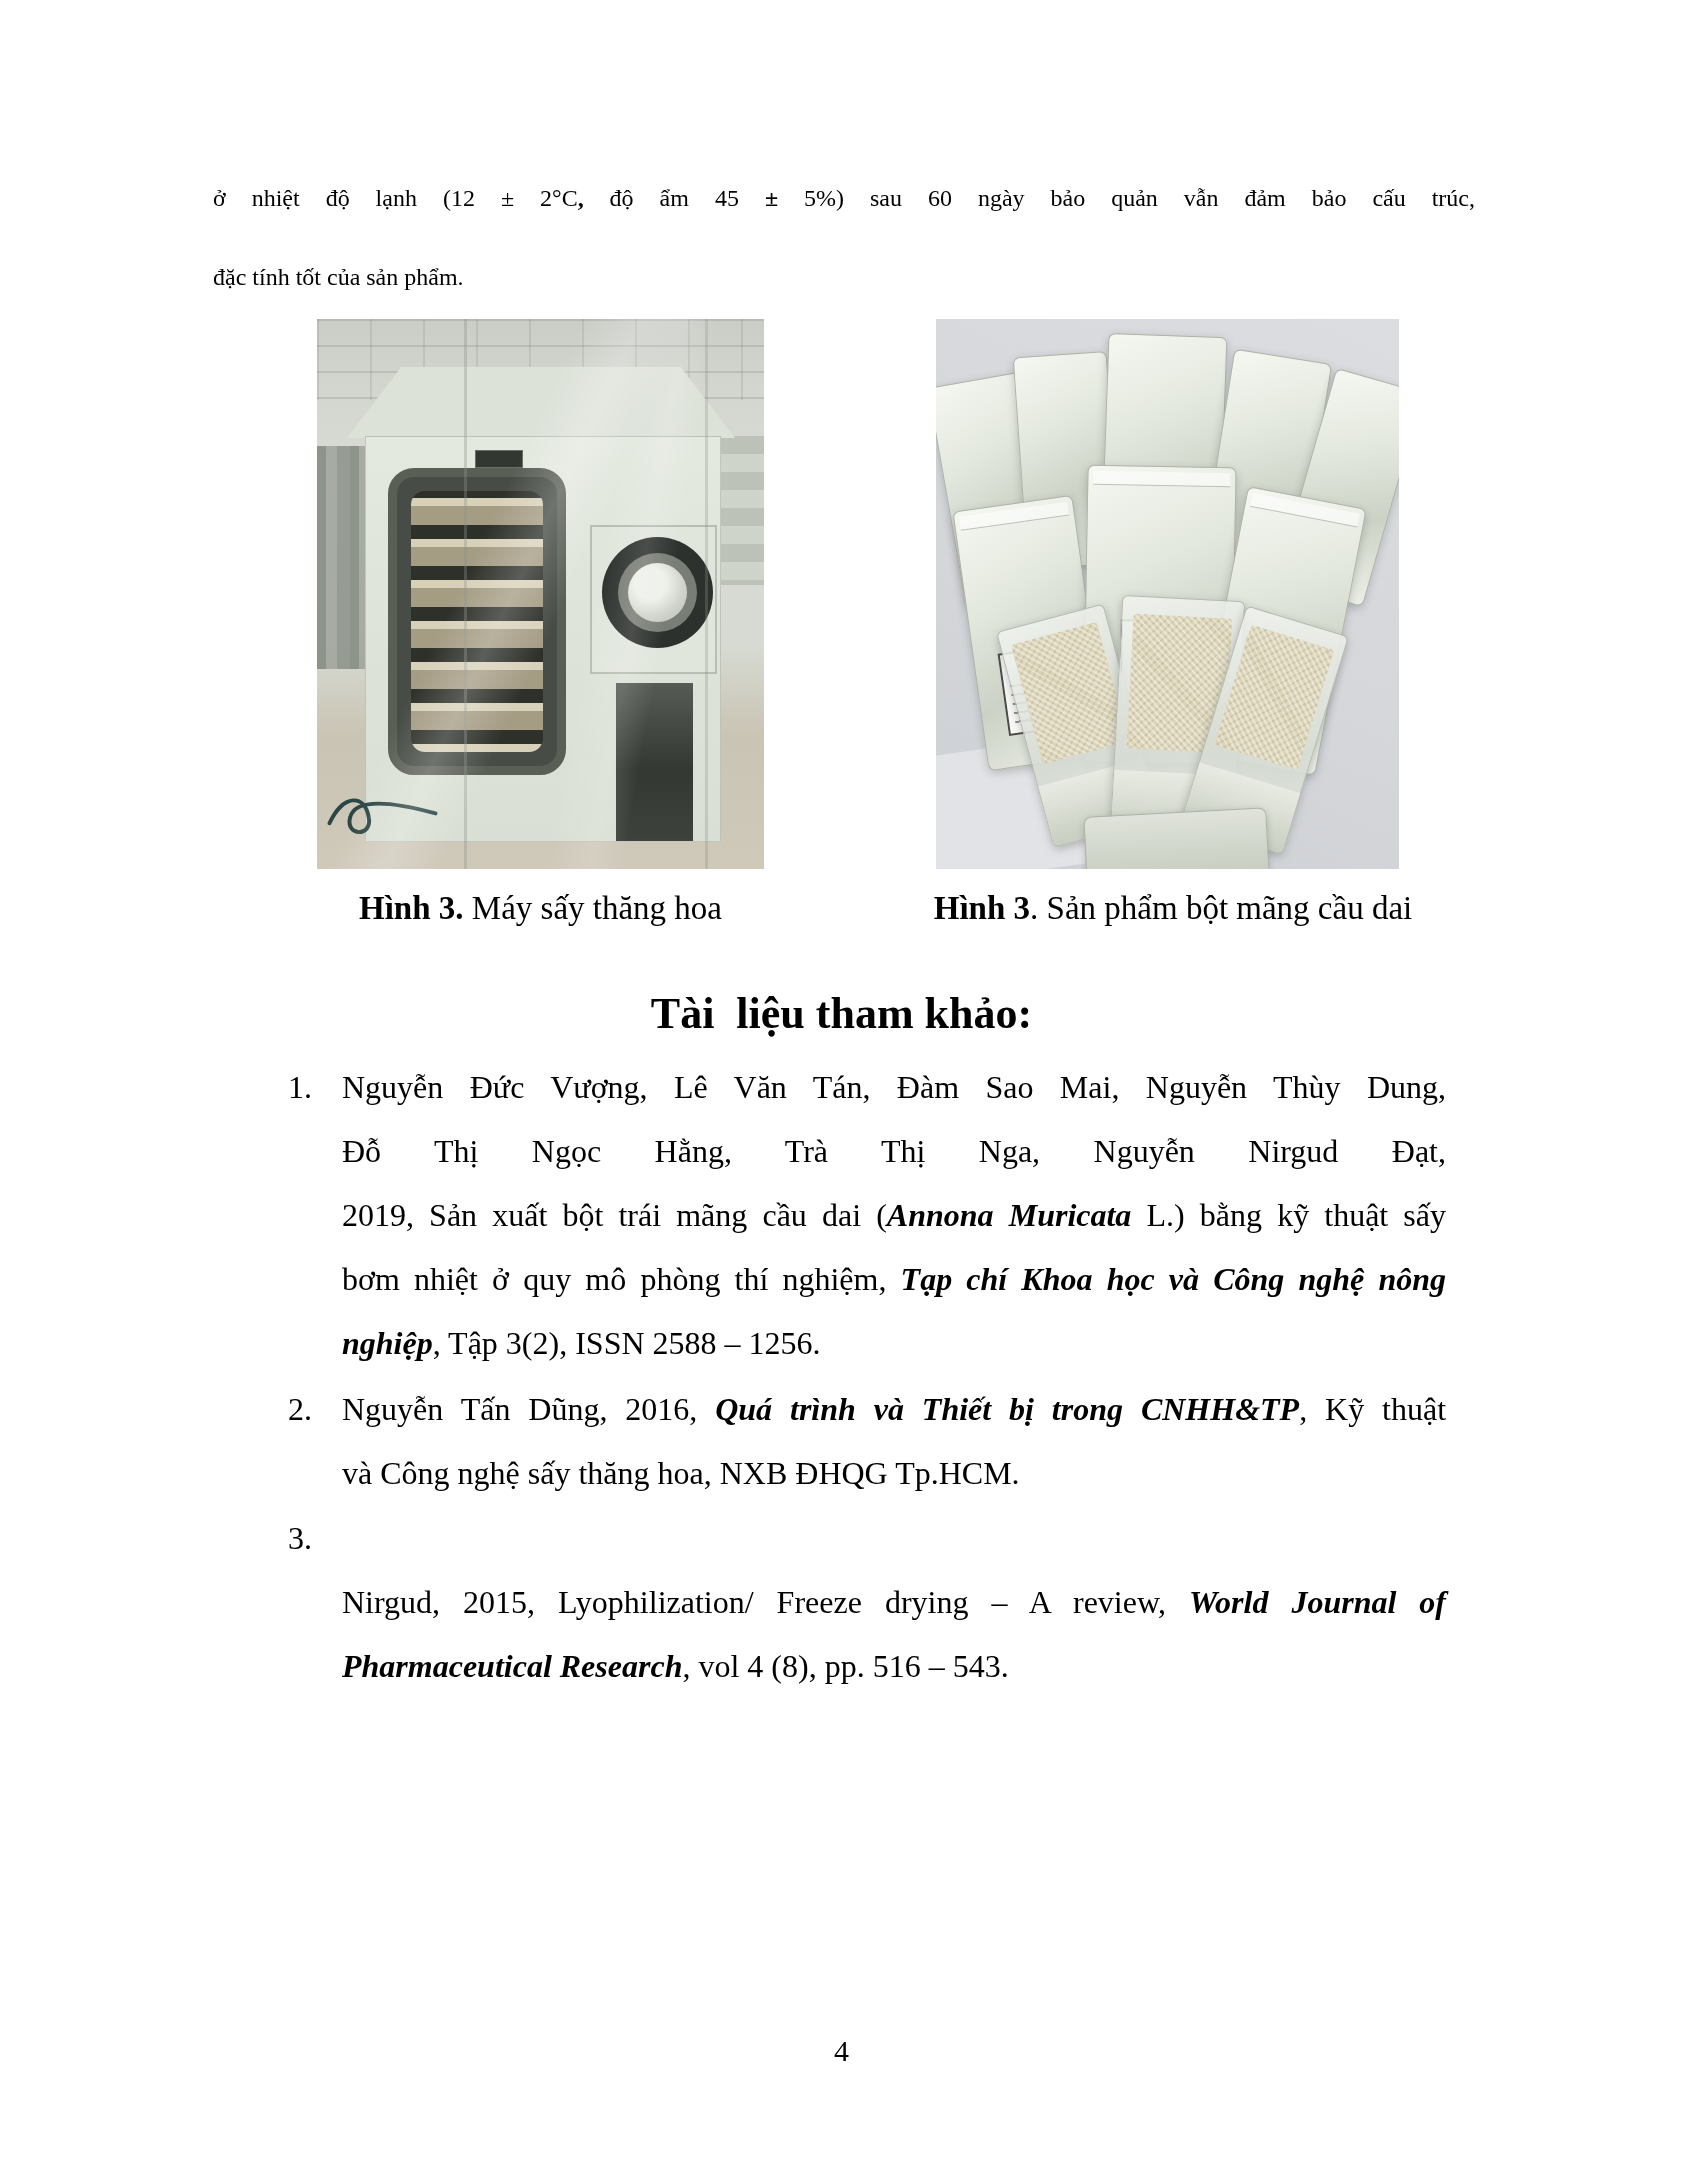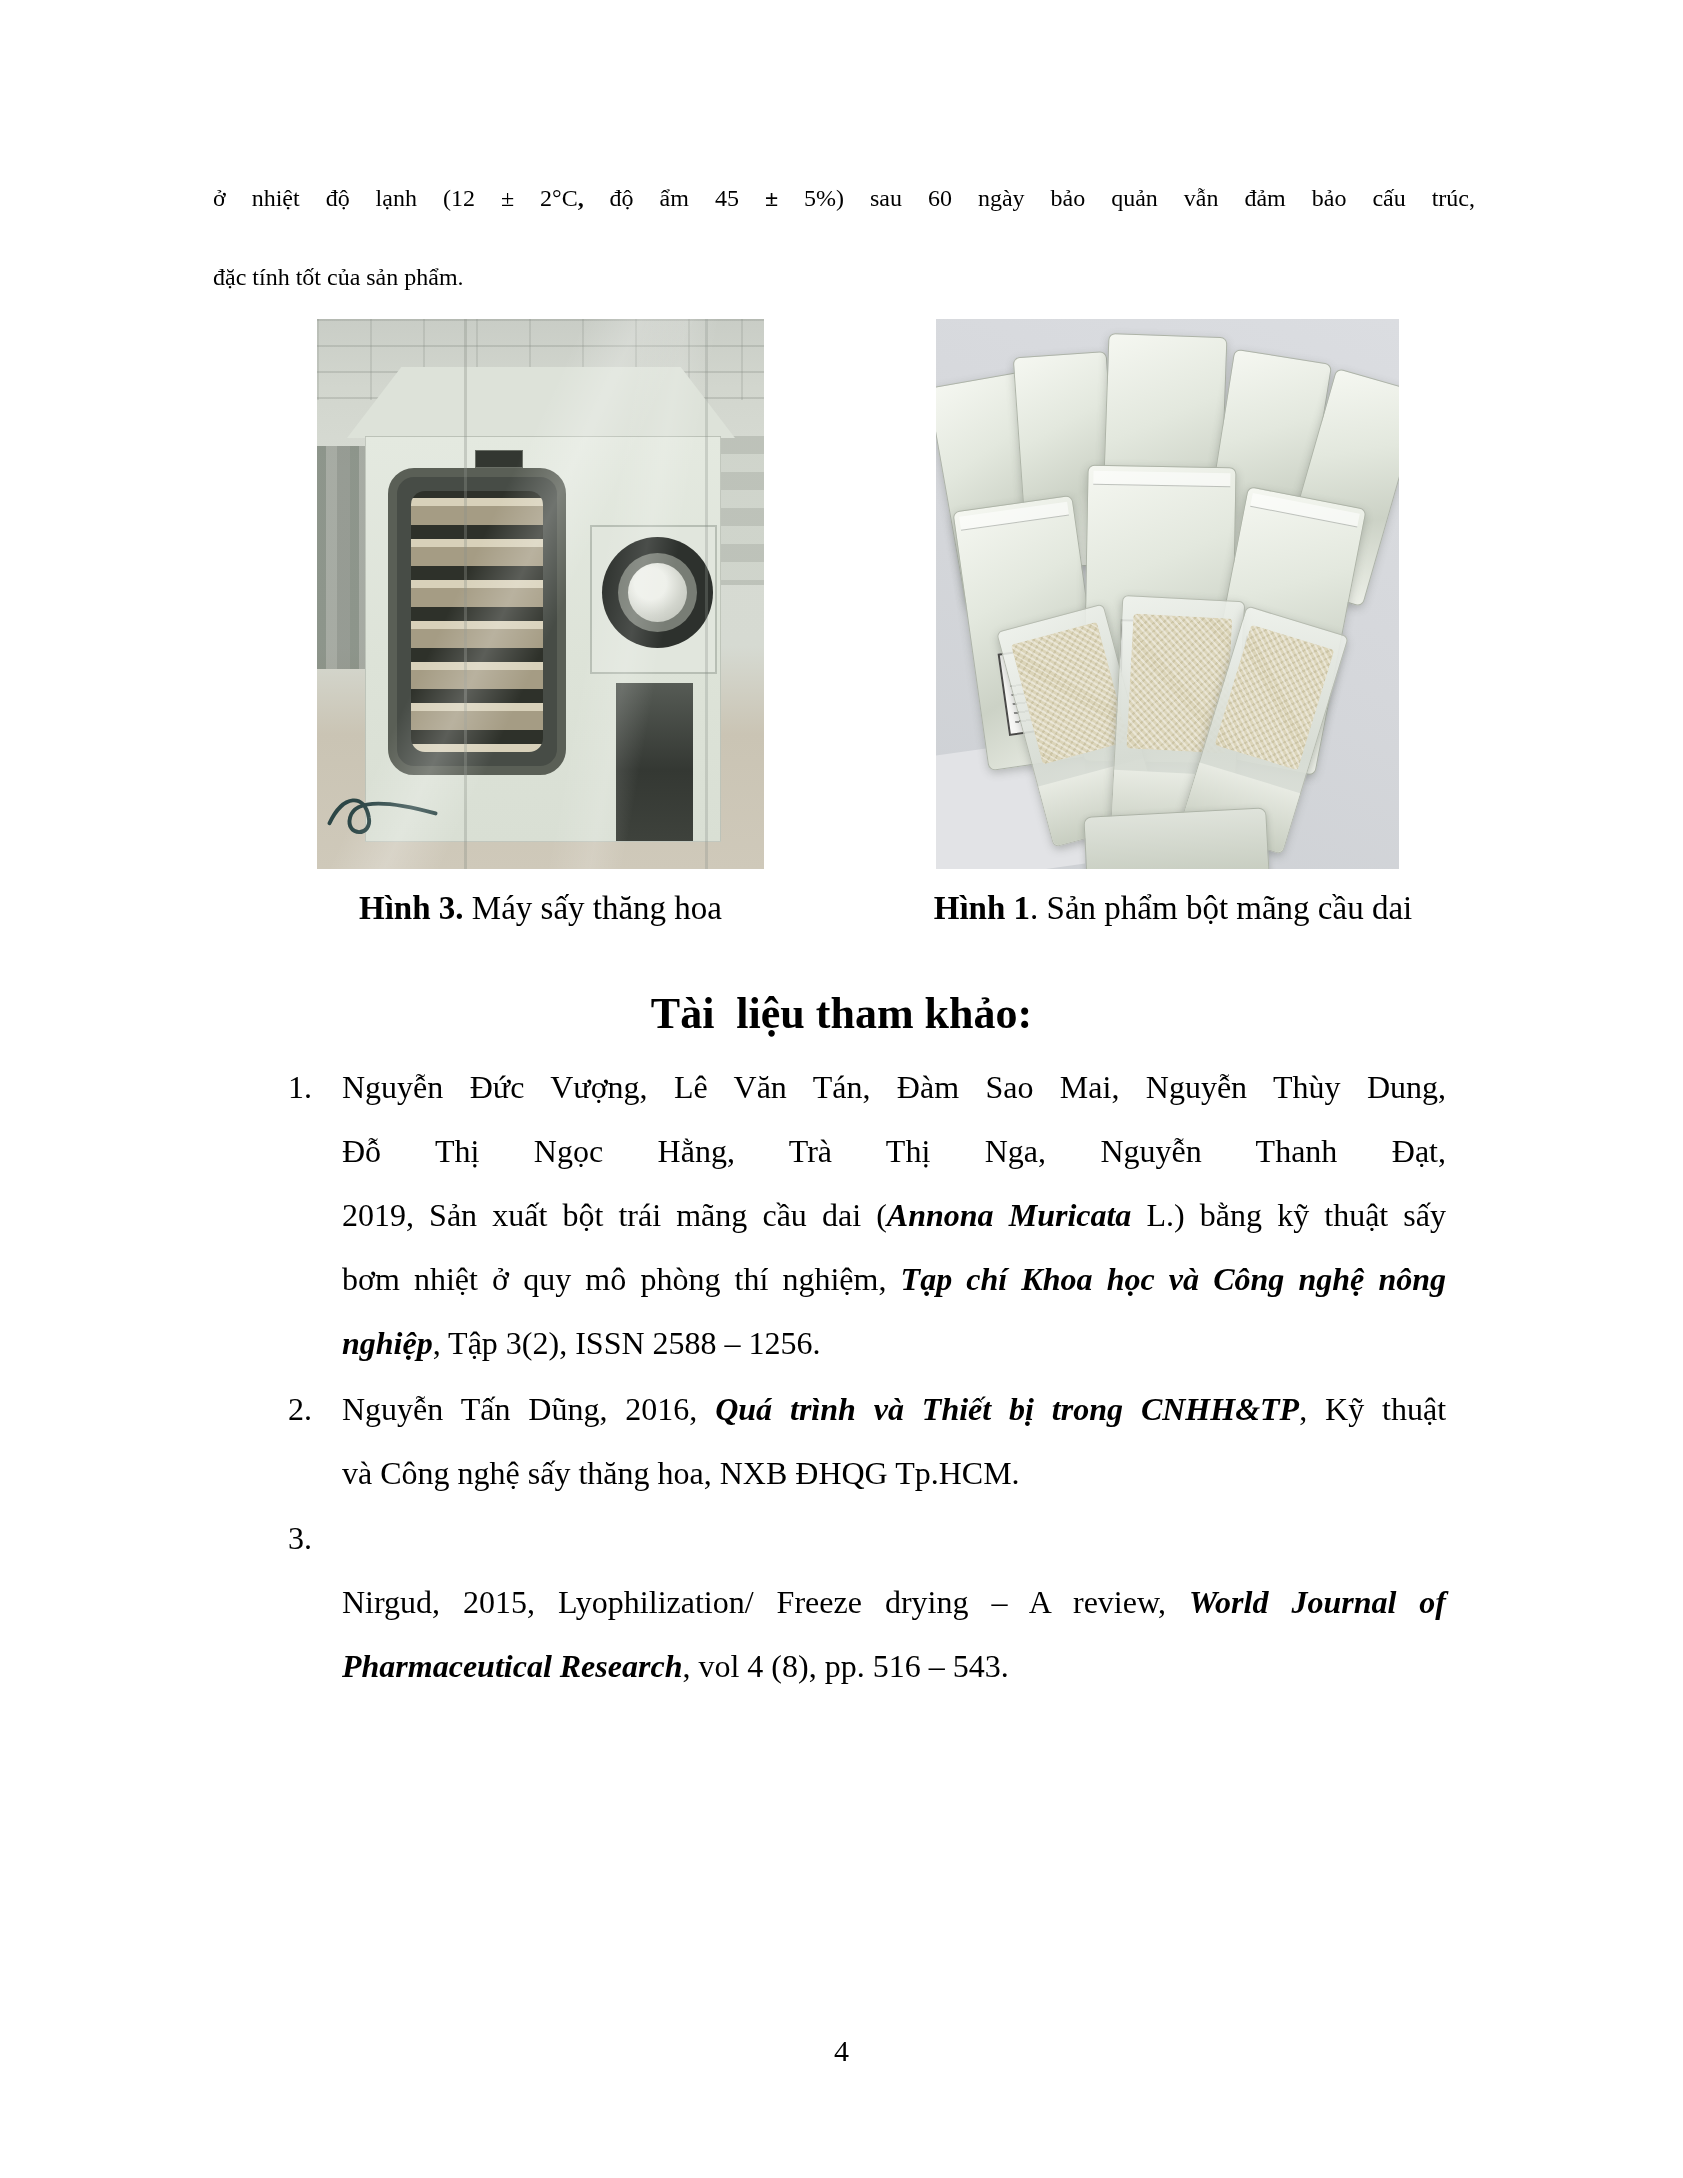--- a/index.html
+++ b/index.html
@@ -173,29 +173,29 @@
       <div class="pouch-bottom"></div>
     </div>
     <div class="pouch" id="pouch3">
       <div class="powder"></div>
       <div class="pouch-bottom"></div>
     </div>
     <div class="pk" id="pk-flap"></div>
   </div>
 
   <div class="caption" id="cap3"><span style="font-weight: bold;">Hình 3.</span><span> Máy sấy thăng hoa</span></div>
-  <div class="caption" id="cap4"><span style="font-weight: bold;">Hình 1</span><span>. Sản phẩm bột mãng cầu dai</span></div>
+  <div class="caption" id="cap4"><span style="font-weight: bold;">Hình 3</span><span>. Sản phẩm bột mãng cầu dai</span></div>
 
   <div class="refs-heading">Tài  liệu tham khảo:</div>
 
   <div class="ref-item" id="ref1">
     <div class="ref-line">
       <span class="ref-num">1.</span><span><span>Nguyễn Đức Vượng, Lê Văn Tán, Đàm Sao Mai, Nguyễn Thùy Dung,</span></span>
     </div>
-    <div class="ref-line"><span>Đỗ Thị Ngọc Hằng, Trà Thị Nga, Nguyễn Thanh Đạt,</span></div>
+    <div class="ref-line"><span>Đỗ Thị Ngọc Hằng, Trà Thị Nga, Nguyễn Nirgud Đạt,</span></div>
     <div class="ref-line"><span>2019, Sản xuất bột trái mãng cầu dai (</span><span class="seg-i">Annona Muricata</span><span> L.) bằng kỹ thuật sấy</span></div>
     <div class="ref-line"><span>bơm nhiệt ở quy mô phòng thí nghiệm, </span><span class="seg-i">Tạp chí Khoa học và Công nghệ nông</span></div>
     <div class="ref-line lastline"><span class="seg-i">nghiệp</span><span>, Tập 3(2), ISSN 2588 – 1256.</span></div>
   </div>
 
   <div class="ref-item" id="ref2">
     <div class="ref-line">
       <span class="ref-num">2.</span><span><span>Nguyễn Tấn Dũng, 2016, </span><span class="seg-i">Quá trình và Thiết bị trong CNHH&amp;TP</span><span>, Kỹ thuật</span></span>
     </div>
     <div class="ref-line lastline"><span>và Công nghệ sấy thăng hoa, NXB ĐHQG Tp.HCM.</span></div>

